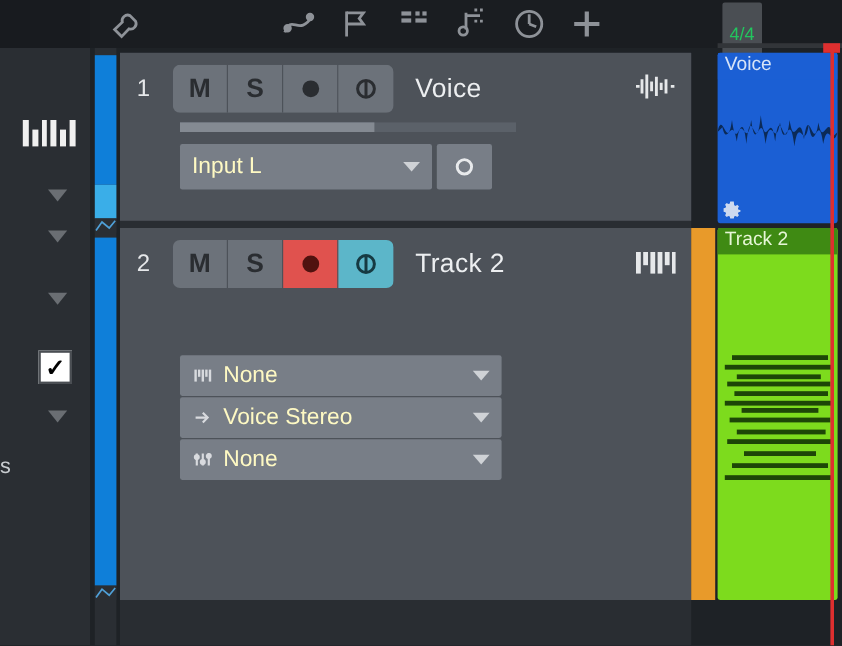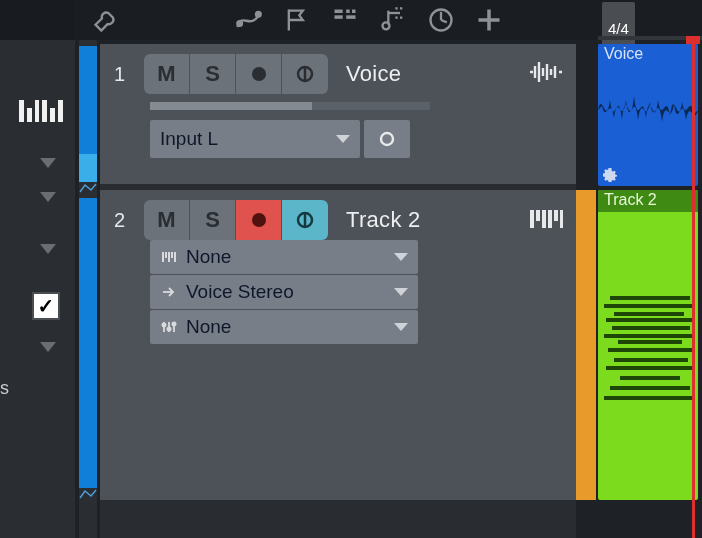--- a/index.html
+++ b/index.html
@@ -101,21 +101,21 @@
   .time-sig {
     position: absolute; right: 8px; top: 0;
     width: 96px; height: 40px;
     color: #b8bcc0; font-size: 17px;
     display: flex; flex-direction: column; justify-content: center; align-items: flex-start;
     padding-left: 4px;
     line-height: 1;
   }
   .time-sig .bar { font-weight: 500; }
   .time-sig .sig {
-    background: #4a4e53; color: #ffffff;
+    background: #4a4e53; color: #22c55e;
     padding: 19px 6px; border-radius: 2px; font-size: 15px;
   }
   .ruler-line {
     position: absolute;
     left: 598px; top: 36px;
     width: 104px; height: 4px;
     background: #323539;
   }
 
   
@@ -178,40 +178,40 @@
     background: #848a92;
   }
 
   .dropdown-row {
     margin-top: 10px; margin-left: 36px;
     display: flex; gap: 4px;
   }
   .dropdown {
     height: 38px;
     background: #787e87;
-    color: #0f172a;
+    color: #fef9c3;
     display: flex; align-items: center;
     padding: 0 10px;
     font-size: 19px;
     border-radius: 2px;
     position: relative;
   }
   .dropdown.w-main { width: 210px; }
   .dropdown.tiny { width: 46px; justify-content: center; }
   .dd-arrow {
     position: absolute; right: 10px;
     width: 0; height: 0;
     border-left: 7px solid transparent;
     border-right: 7px solid transparent;
     border-top: 8px solid #cfd2d6;
   }
   .dd-icon { width: 18px; height: 16px; margin-right: 8px; color: #d8dade;
     display:flex;align-items:center;justify-content:center;}
   .slot-list {
-    margin-left: 36px;
+    margin-top: 56px; margin-left: 36px;
     display: flex; flex-direction: column; gap: 0;
   }
   .slot-list .dropdown.w-slot {
     width: 268px; height: 34px; font-size: 19px;
   }
   .slot-list .dropdown + .dropdown { margin-top: 1px; }
 
   
   .arr-col {
     position: absolute;

